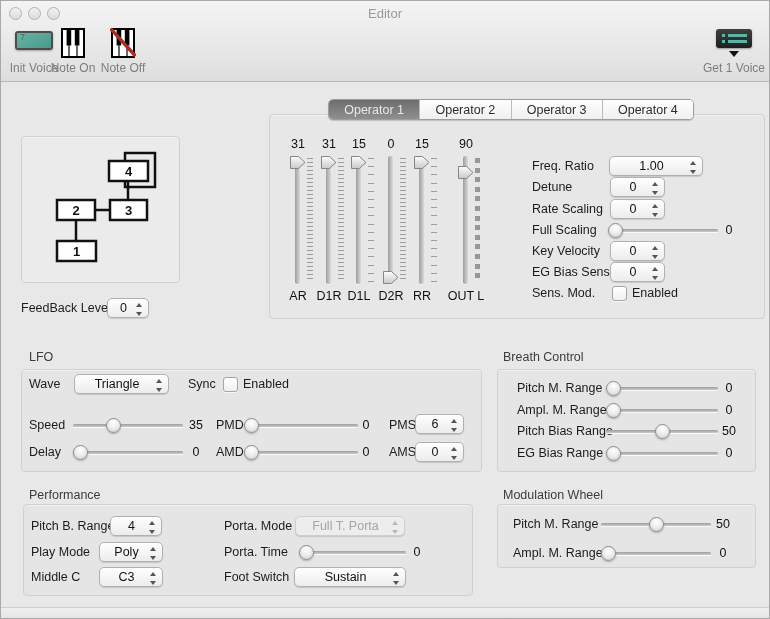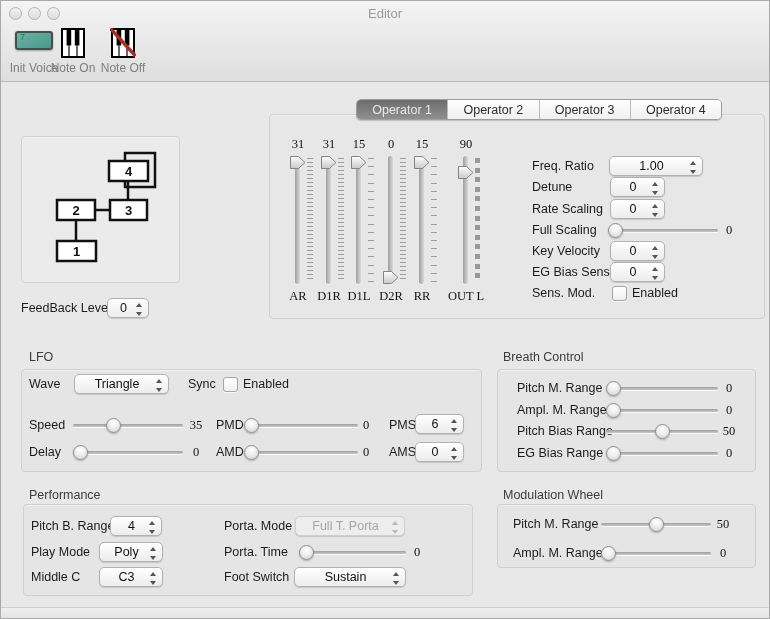--- a/index.html
+++ b/index.html
@@ -21,21 +21,21 @@
   .init-digit{position:absolute;top:-1px;left:3px;font-size:9px;color:#347568;}
   .get-icon{position:absolute;left:50%;transform:translateX(-50%);top:1px;width:36px;height:19px;
             border-radius:3px;background:linear-gradient(#404040,#1f1f1f);box-shadow:0 1px 2px rgba(0,0,0,.35);}
   .get-dot{position:absolute;left:6px;width:3px;height:3px;background:#5bb5a6;}
   .get-bar{position:absolute;left:12px;right:5px;height:3px;background:#5bb5a6;}
   .get-tri{position:absolute;left:50%;transform:translateX(-50%);top:23px;width:0;height:0;
            border-left:5px solid transparent;border-right:5px solid transparent;border-top:6px solid #111;}
   .piano{position:absolute;left:50%;transform:translateX(-50%);top:0;}
   
   .lbl{position:absolute;font-size:12.5px;color:#1c1c1c;height:20px;line-height:20px;white-space:nowrap;}
-  .val{position:absolute;font-size:12.5px;color:#111;height:20px;line-height:20px;text-align:center;font-family:Liberation Serif, serif;}
+  .val{position:absolute;font-size:12.5px;color:#111;height:20px;line-height:20px;text-align:center;}
   .gtitle{position:absolute;font-size:12.5px;color:#3c3c3c;height:16px;line-height:16px;}
   .gbox{position:absolute;border:1px solid #d0d0d0;border-radius:4px;background:#e5e5e5;
         box-shadow:inset 0 1px 0 rgba(255,255,255,.45);}
   .popup{position:absolute;height:20px;box-sizing:border-box;border:1px solid #b1b1b1;border-radius:5px;
          background:linear-gradient(#ffffff,#ececec);box-shadow:0 1px 1px rgba(0,0,0,.14);
          font-size:12.5px;color:#111;display:flex;align-items:center;justify-content:center;
          padding-right:14px;padding-left:5px;white-space:nowrap;}
   .popup.left{justify-content:flex-start;padding-left:9px;}
   .popup.disabled{color:#a5a5a5;background:#ededed;border-color:#cfcfcf;}
   .arrows{position:absolute;right:5px;top:3.5px;width:7px;height:13px;}
@@ -58,21 +58,21 @@
           background:linear-gradient(to right,#9d9d9d,#dadada);box-shadow:0 1px 1px rgba(255,255,255,.6);}
   .vticks{position:absolute;left:15px;top:2px;height:124px;width:6px;}
   .t-fine{background:repeating-linear-gradient(to bottom,#9c9c9c 0 1px,transparent 1px 4px);}
   .t-med{background:repeating-linear-gradient(to bottom,#9c9c9c 0 1px,transparent 1px 8.2px);}
   .t-coarse{width:5px;background:repeating-linear-gradient(to bottom,#989898 0 5px,transparent 5px 9.6px);}
   .vthumb{position:absolute;left:-2px;width:16px;height:13px;}
   .vthumb svg{display:block;}
   
   .segmented{position:absolute;left:327px;top:98px;width:366px;height:21px;display:flex;box-sizing:border-box;
              border:1px solid #9d9d9d;border-radius:5px;overflow:hidden;background:#fff;
-             box-shadow:0 1px 1px rgba(0,0,0,.18);margin-left:28px;}
+             box-shadow:0 1px 1px rgba(0,0,0,.18);}
   .seg{flex:1;display:flex;align-items:center;justify-content:center;font-size:12.5px;color:#2d2d2d;
        background:linear-gradient(#fefefe,#f0f0f0);border-left:1px solid #bcbcbc;}
   .seg:first-child{border-left:none;}
   .seg.sel{background:linear-gradient(#6d6d6d,#8f8f8f);color:#e8e8e8;}
   .bottom-bar{position:absolute;left:0;right:0;top:606px;height:13px;
               background:linear-gradient(#efefef,#e1e1e1);border-top:1px solid #cecece;}
 </style>
 </head>
 <body>
 
@@ -120,20 +120,30 @@
           <rect x="6.6" y="2" width="4.6" height="15.5" fill="#000"></rect>
           <rect x="14.8" y="2" width="4.6" height="15.5" fill="#000"></rect>
           <line x1="9" y1="17.5" x2="9" y2="29" stroke="#000" stroke-width="1.2"></line>
           <line x1="17" y1="17.5" x2="17" y2="29" stroke="#000" stroke-width="1.2"></line>
           <line x1="0.5" y1="0.5" x2="25.5" y2="28" stroke="#a92d21" stroke-width="3.4"></line>
         </svg>
       </span>
       <span class="tool-label">Note Off</span>
     </div>
 
+    <div class="tool-item" style="left:701px;width:64px">
+      <span class="get-icon">
+        <span class="get-dot" style="top:5px"></span>
+        <span class="get-bar" style="top:5px"></span>
+        <span class="get-dot" style="top:11px"></span>
+        <span class="get-bar" style="top:11px"></span>
+      </span>
+      <span class="get-tri"></span>
+      <span class="tool-label">Get 1 Voice</span>
+    </div>
   </div>
 
 
   <div class="gbox" style="left:20px;top:135px;width:157px;height:145px;background:#ebebeb">
     <svg width="157" height="145" viewBox="0 0 157 145">
       <rect x="103" y="16" width="30" height="34" fill="none" stroke="#111" stroke-width="2.5"></rect>
       <rect x="87" y="24" width="39" height="20" fill="#fff" stroke="#111" stroke-width="2.5"></rect>
       <line x1="106" y1="44" x2="106" y2="63" stroke="#111" stroke-width="2.5"></line>
       <rect x="88" y="63" width="37" height="20" fill="#fff" stroke="#111" stroke-width="2.5"></rect>
       <rect x="35" y="63" width="38" height="20" fill="#fff" stroke="#111" stroke-width="2.5"></rect>

